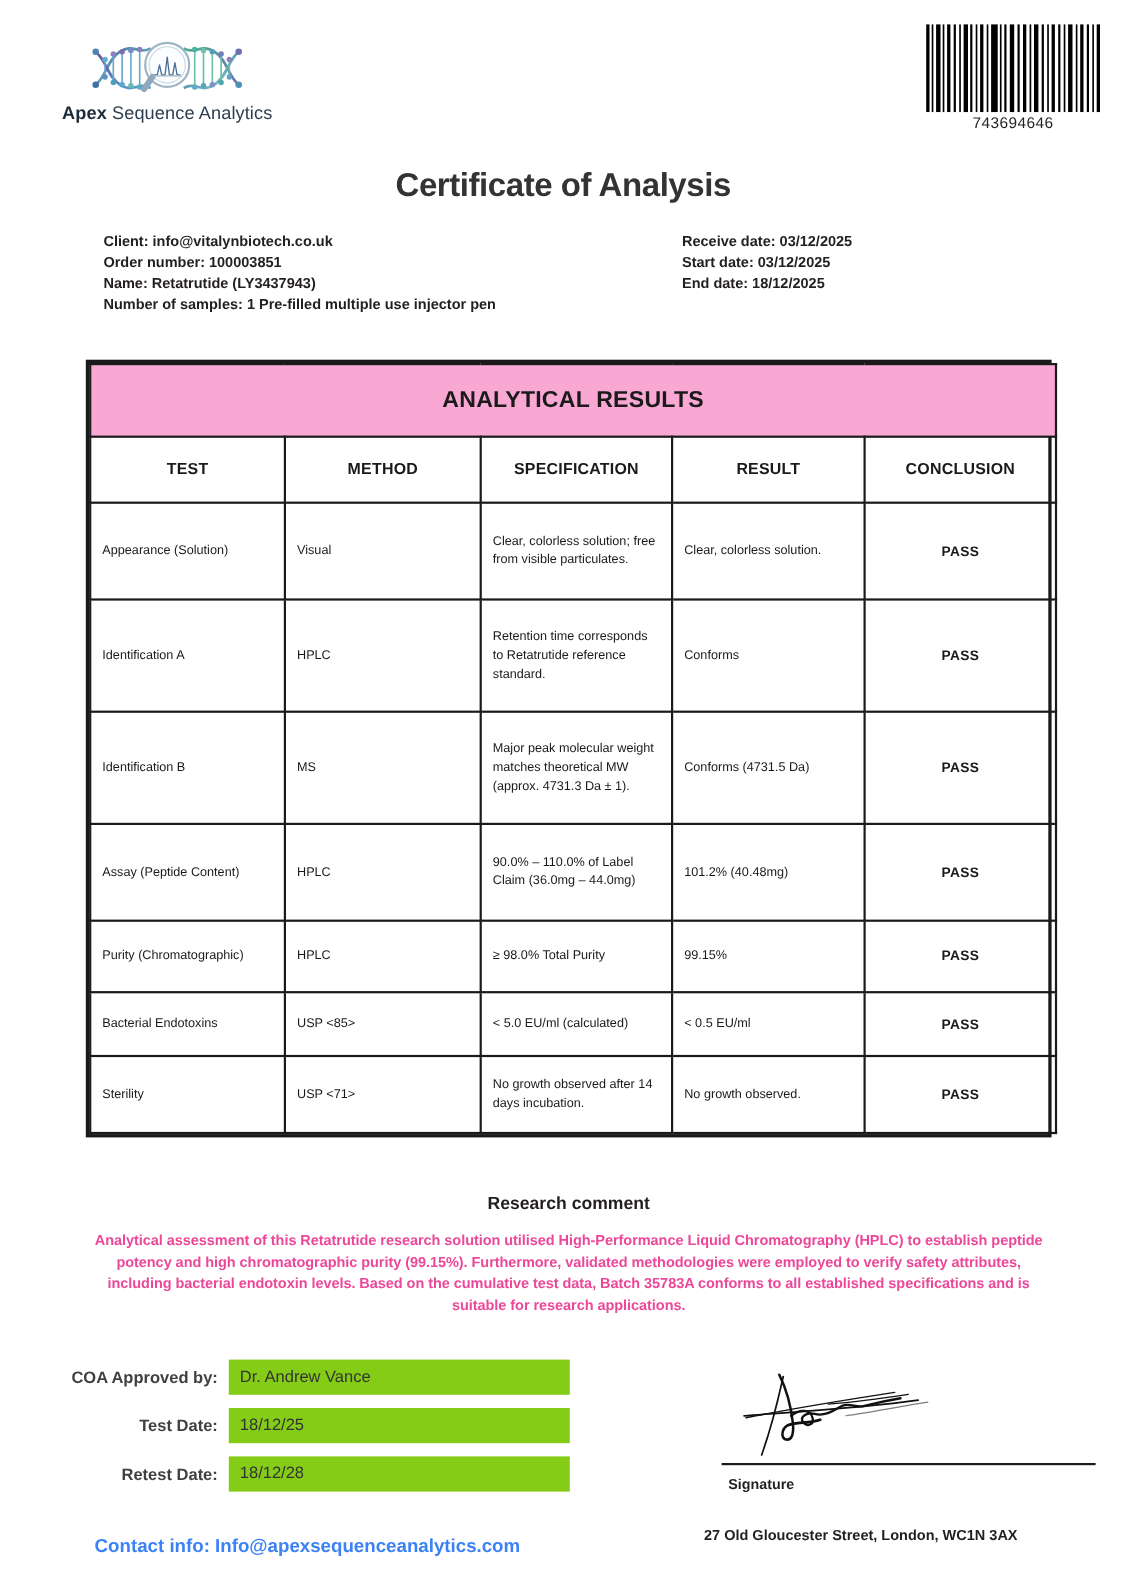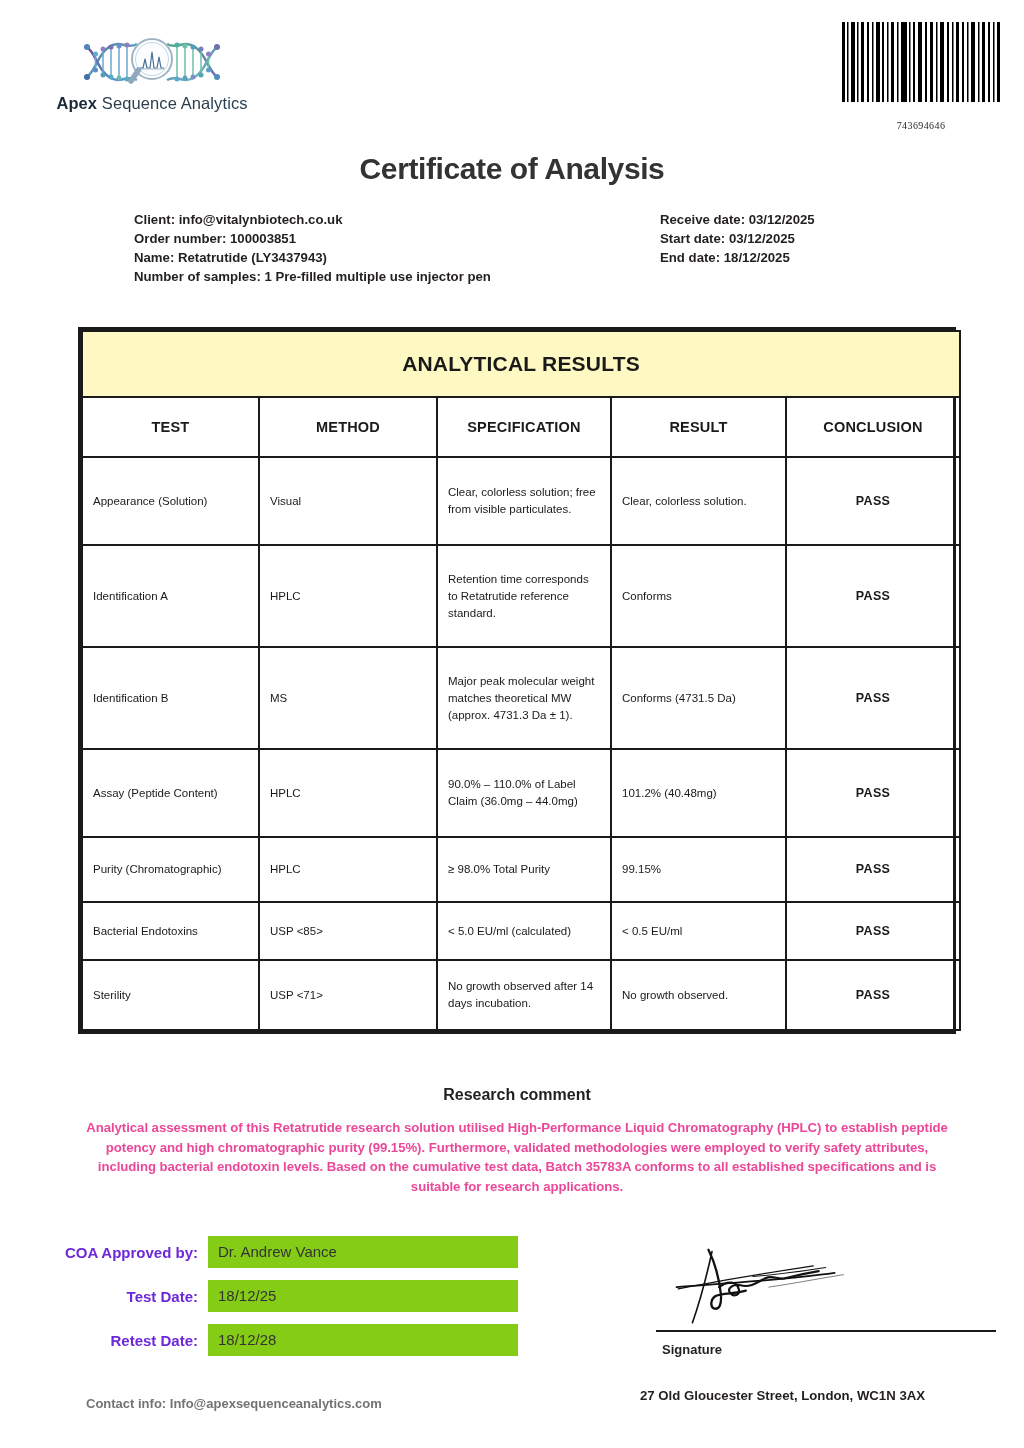--- a/index.html
+++ b/index.html
@@ -38,24 +38,24 @@
 
   .barcode-block {
     position: absolute;
     right: 22px;
     top: 22px;
     width: 162px;
     text-align: center;
   }
   .barcode-bars { height: 80px; width: 100%; display: block; }
   .barcode-num {
-    font-size: 10px;
+    font-size: 14px;
     letter-spacing: .4px;
-    margin-top: 18px;
-    font-family: Liberation Serif, serif;
+    margin-top: 1px;
+    font-family: Liberation Sans, sans-serif;
   }
 
   
   .doc-title {
     text-align: center;
     font-size: 30px;
     font-weight: 700;
     letter-spacing: -.4px;
     color: #333333;
     margin-top: 12px;
@@ -63,40 +63,39 @@
 
   
   .meta-wrap {
     position: relative;
     margin-top: 24px;
     height: 92px;
     font-size: 13.2px;
     font-weight: 700;
     line-height: 19px;
     color: #231f20;
-    margin-left: 40px;
   }
   .meta-left  { position: absolute; left: 94px; top: 0; width: 440px; }
   .meta-right { position: absolute; left: 620px; top: 0; width: 360px; }
   .meta-line { white-space: pre-wrap; }
 
   
   .results-table {
     position: absolute;
     left: 78px;
     top: 327px;
     width: 878px;
     border: 3px solid #1a1a1a;
     border-collapse: collapse;
   }
   table.rt { width: 100%; border-collapse: collapse; table-layout: fixed; }
   table.rt td, table.rt th { border: 2px solid #1a1a1a; }
 
   .banner-cell {
-    background: #fef9c3;
+    background: #f9a8d4;
     text-align: center;
     font-size: 21px;
     font-weight: 700;
     letter-spacing: .2px;
     color: #1a1a1a;
     height: 66px;
     border-left: 0; border-right: 0; border-top: 0;
   }
   .col-head {
     text-align: center;
@@ -155,21 +154,21 @@
     align-items: center;
     margin-bottom: 12px;
     height: 32px;
   }
   .appr-label {
     width: 160px;
     text-align: right;
     padding-right: 10px;
     font-size: 15px;
     font-weight: 700;
-    color: #6d28d9;
+    color: #404040;
     white-space: nowrap;
   }
   .appr-value {
     flex: 1;
     background: #84cc16;
     height: 32px;
     line-height: 32px;
     padding-left: 10px;
     font-size: 15px;
     color: #333;
@@ -190,23 +189,23 @@
     margin-top: 10px;
     margin-left: 6px;
     color: #231f20;
   }
 
   
   .footer-contact {
     position: absolute;
     left: 86px;
     top: 1396px;
-    font-size: 13px;
-    font-weight: 700;
-    color: #737373;
+    font-size: 17px;
+    font-weight: 700;
+    color: #3b82f6;
   }
   .footer-address {
     position: absolute;
     left: 640px;
     top: 1388px;
     font-size: 13.2px;
     font-weight: 700;
     color: #231f20;
   }
 </style>

